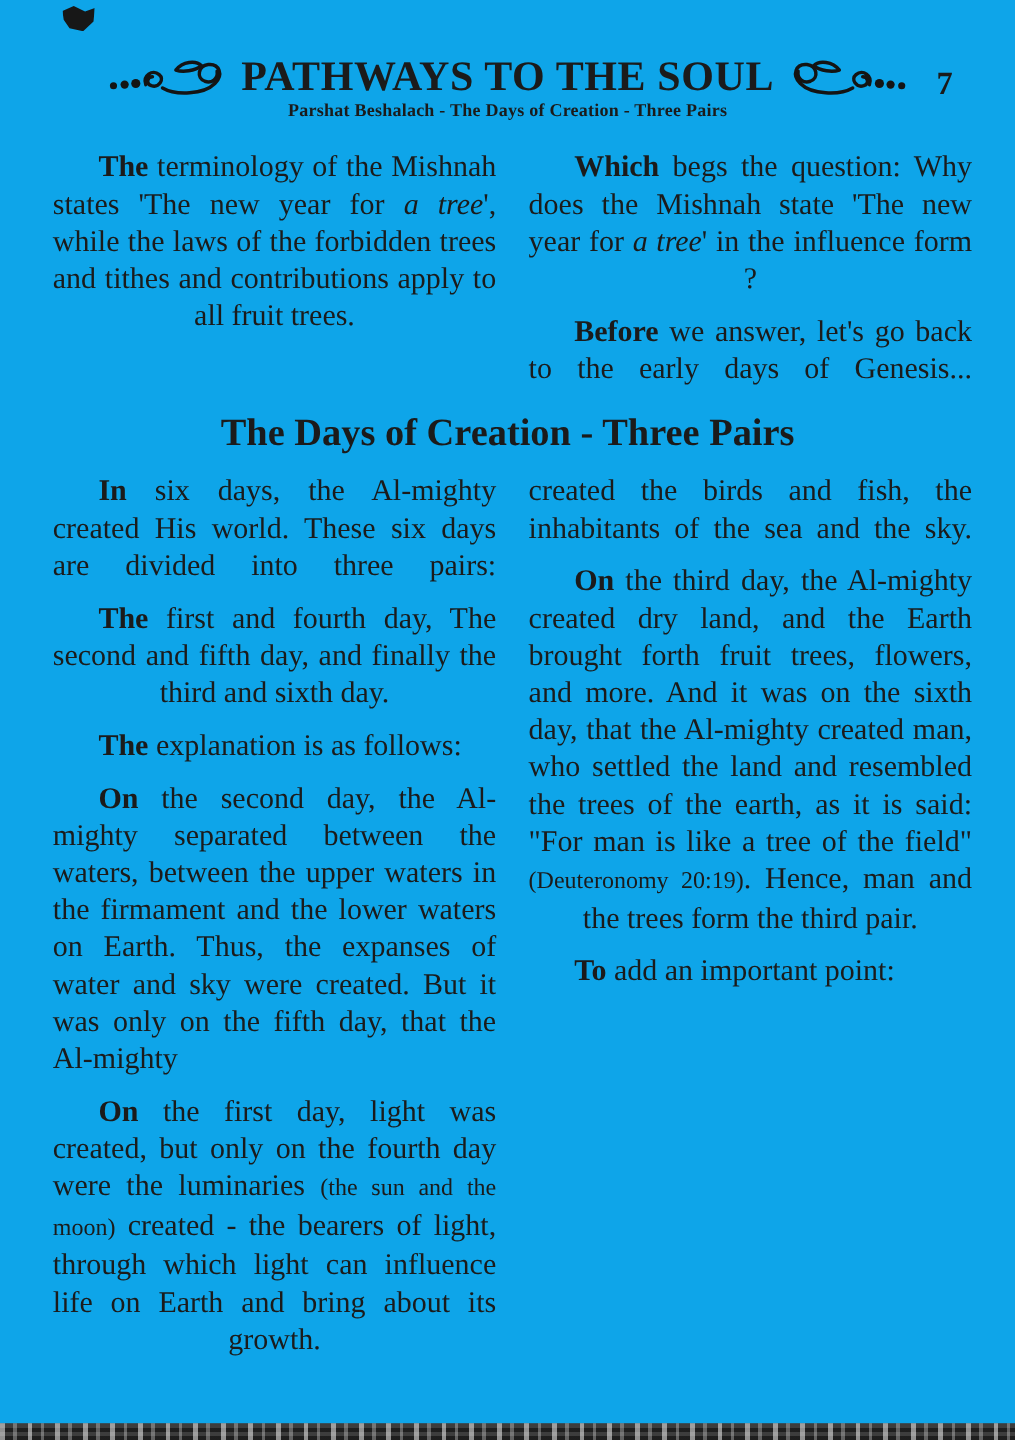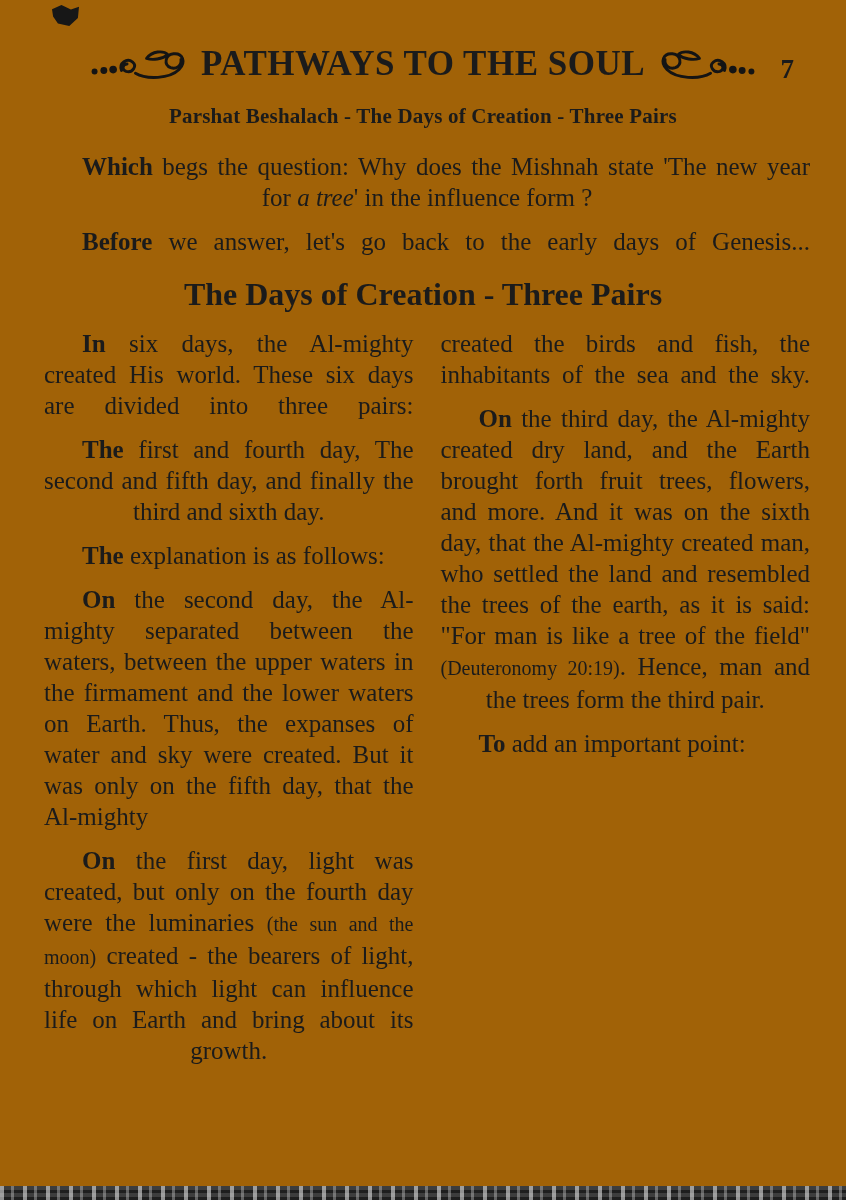--- a/index.html
+++ b/index.html
@@ -1,32 +1,32 @@
 <!DOCTYPE html>
 <html><head>
 <meta charset="utf-8">
 <style>
   html,body{margin:0;padding:0;background:#e8e8e8;}
   .page{
     position:relative;
     width:846px;height:1200px;
     margin:0 auto;
-    background:#a16207;
+    background:#0ea5e9;
     overflow:hidden;
     font-family:"Liberation Serif", serif;
     color:#1b1b1b;
   }
   
   .header{position:relative;padding-top:44px;}
   .title-row{display:flex;align-items:center;justify-content:center;gap:8px;}
   .flourish{width:104px;height:34px;display:block;}
   .flourish.mirror{transform:scaleX(-1);}
   .title{font-size:35px;font-weight:bold;letter-spacing:0.5px;white-space:nowrap;}
   .pagenum{position:absolute;top:54px;right:52px;font-size:27px;font-weight:bold;}
-  .subtitle{text-align:center;font-size:21px;font-weight:bold;margin-top:20px;letter-spacing:0.2px;}
+  .subtitle{text-align:center;font-size:15px;font-weight:bold;margin-top:1px;letter-spacing:0.2px;}
   
   .cols{display:flex;gap:27px;padding:0 36px 0 44px;}
   .col{flex:1;min-width:0;font-size:25px;line-height:31px;}
   .row1{margin-top:22px;}
   .para{margin:0 0 13px 0;text-align:justify;text-indent:38px;}
   .para.noindent{text-indent:0;}
   .para.centerlast{text-align-last:center;}
   .para.justlast{text-align-last:justify;}
   .para b{font-weight:bold;}
   .para i{font-style:italic;}
@@ -83,20 +83,23 @@
           <path d="M62 12 C68 4 80 3 85 8 C79 13 68 14 62 12"></path>
         </g>
       </svg>
     </div>
     <div class="pagenum">7</div>
     <div class="subtitle">Parshat Beshalach - The Days of Creation - Three Pairs</div>
   </div>
 
   <div class="cols row1">
     <div class="col">
+        <p class="para centerlast"><b>The</b><span> terminology of the Mishnah states 'The new year for </span><i>a tree</i><span>', while the laws of the forbidden trees and tithes and contributions apply to all fruit trees.</span></p>
+      </div>
+    <div class="col">
         <p class="para centerlast"><b>Which</b><span> begs the question: Why does the Mishnah state 'The new year for </span><i>a tree</i><span>' in the influence form ?</span></p>
         <p class="para justlast"><b>Before</b><span> we answer, let's go back to the early days of Genesis...</span></p>
       </div>
   </div>
 
   <h2 class="section-heading">The Days of Creation - Three Pairs</h2>
 
   <div class="cols row2">
     <div class="col">
         <p class="para justlast"><b>In</b><span> six days, the Al-mighty created His world. These six days are divided into three pairs:</span></p>

